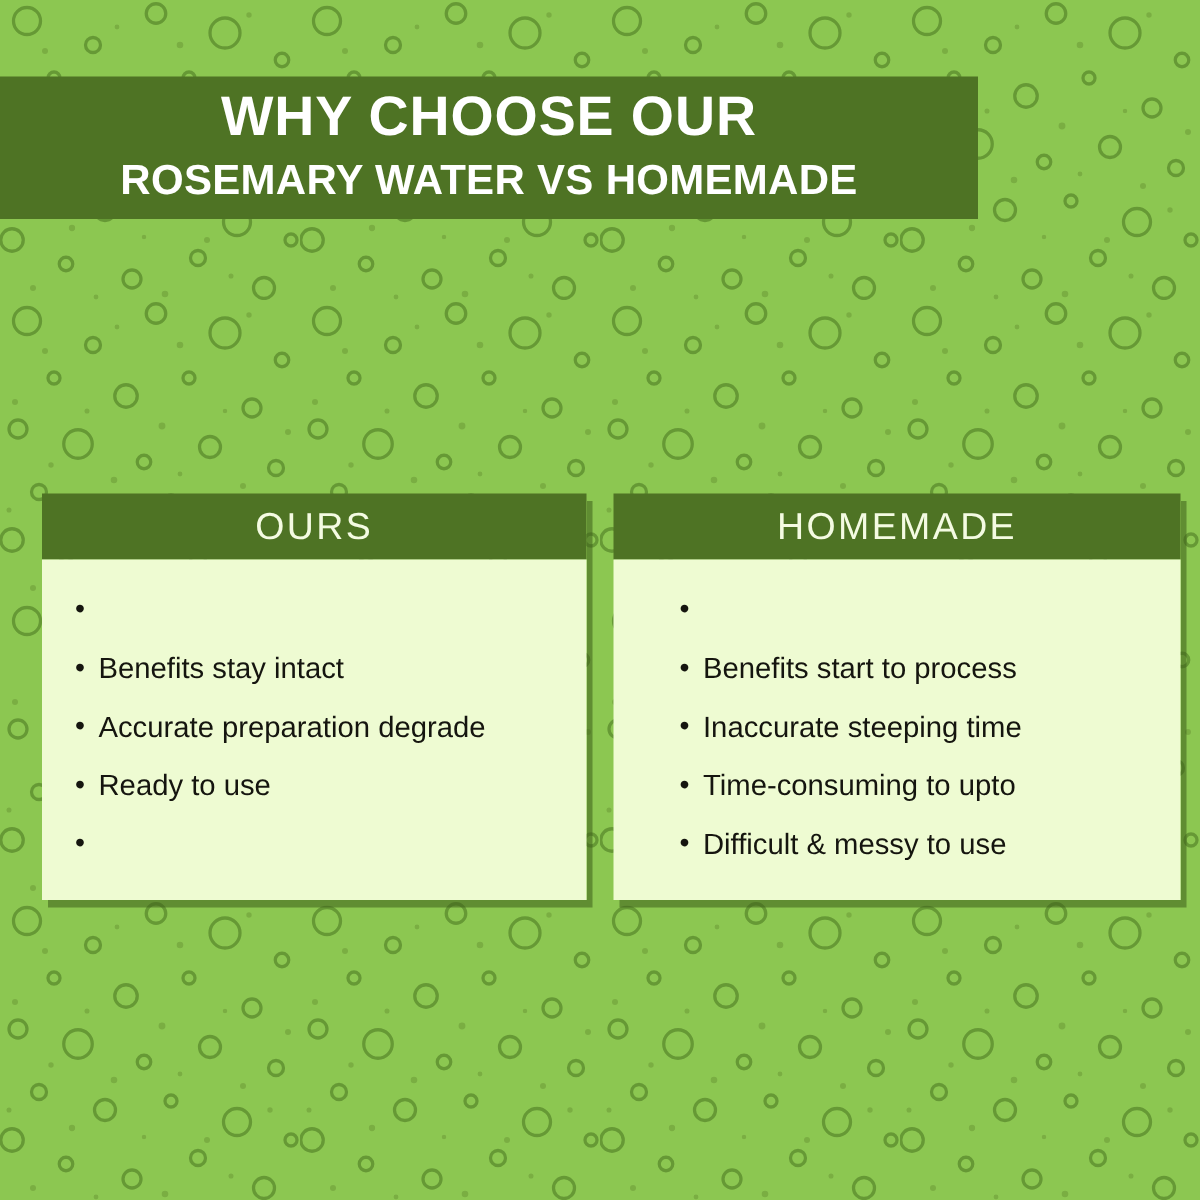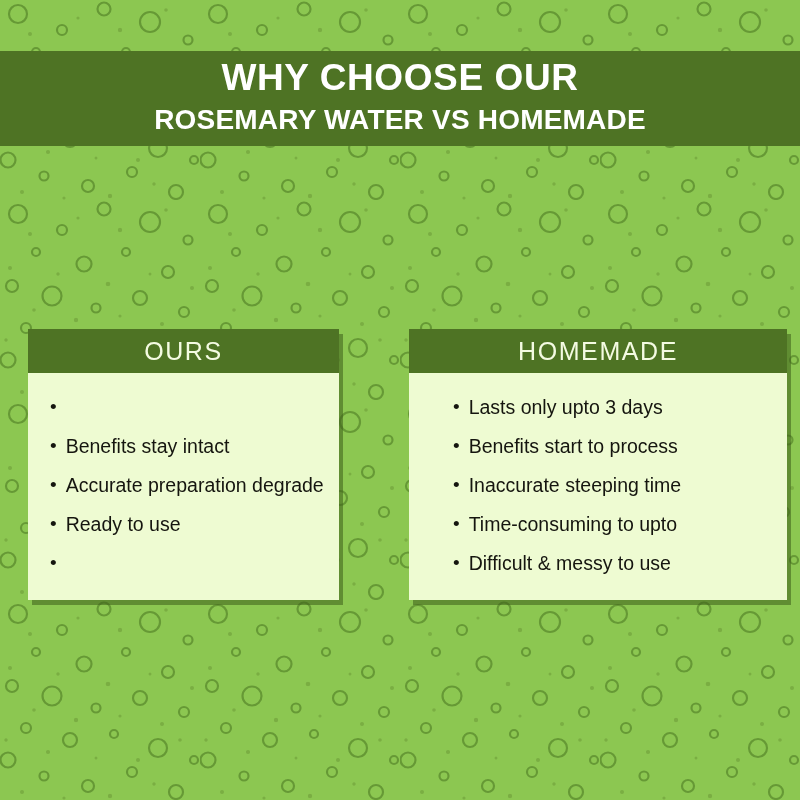--- a/index.html
+++ b/index.html
@@ -26,21 +26,21 @@
     position: absolute;
     inset: 0;
     pointer-events: none;
   }
 
   
   #title-band {
     position: absolute;
     left: 0;
     top: 51px;
-    width: 800px;
+    width: 652px;
     height: 95px;
     background: #4e7324;
     display: flex;
     flex-direction: column;
     align-items: center;
     justify-content: center;
     z-index: 5;
   }
   .title-line {
     color: #ffffff;
@@ -67,21 +67,21 @@
     z-index: 5;
   }
 
   .card {
     position: absolute;
     top: 0;
     box-shadow: 4px 5px 0 0 rgba(60, 92, 26, 0.55);
   }
   #card-ours {
     left: 28px;
-    width: 311px;
+    width: 363px;
   }
   #card-homemade {
     left: 409px;
     width: 378px;
   }
 
   .card-header {
     height: 44px;
     background: #4e7324;
     display: flex;
@@ -231,21 +231,20 @@
     </div>
 
     <div class="card" id="card-homemade">
       <div class="card-header">
         <span class="card-header-label">HOMEMADE</span>
       </div>
       <div class="card-body">
         <ul class="bullet-list">
           <li class="bullet-item">
             <span class="bullet-dot">•</span>
-            <span class="bullet-text">Lasts only upto 3 days</span>
           </li>
           <li class="bullet-item">
             <span class="bullet-dot">•</span>
             <span class="bullet-text">Benefits start to process</span>
           </li>
           <li class="bullet-item">
             <span class="bullet-dot">•</span>
             <span class="bullet-text">Inaccurate steeping time</span>
           </li>
           <li class="bullet-item">

